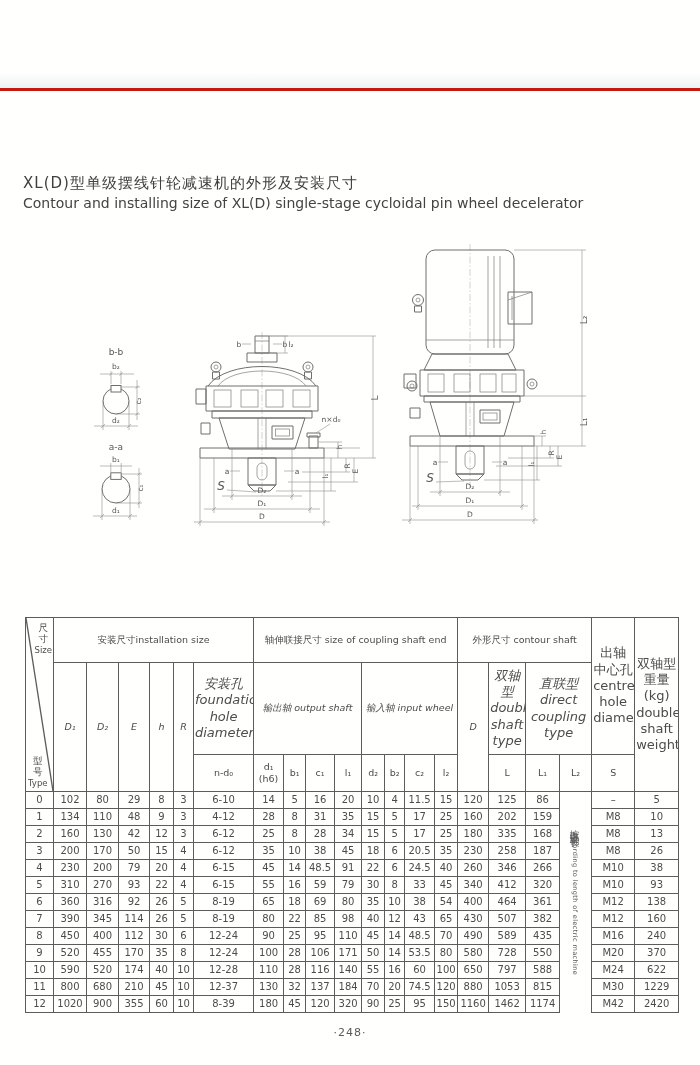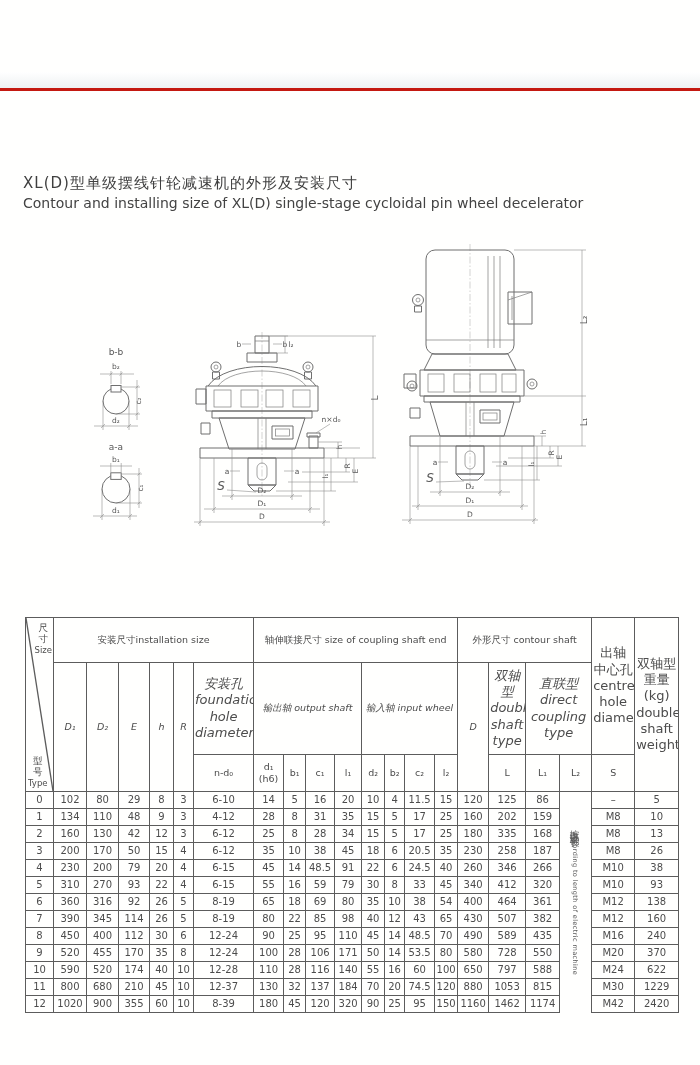--- a/index.html
+++ b/index.html
@@ -591,13 +591,14 @@
         </tr>
       </tbody>
   </table>
 
   <div class="l2note">
     <div class="inner">
       <span class="zh">按电动机长</span><span class="en">according to length of electric machine</span>
     </div>
   </div>
 
+  <div class="pageno">·248·</div>
 </div>
 
 </body></html>

